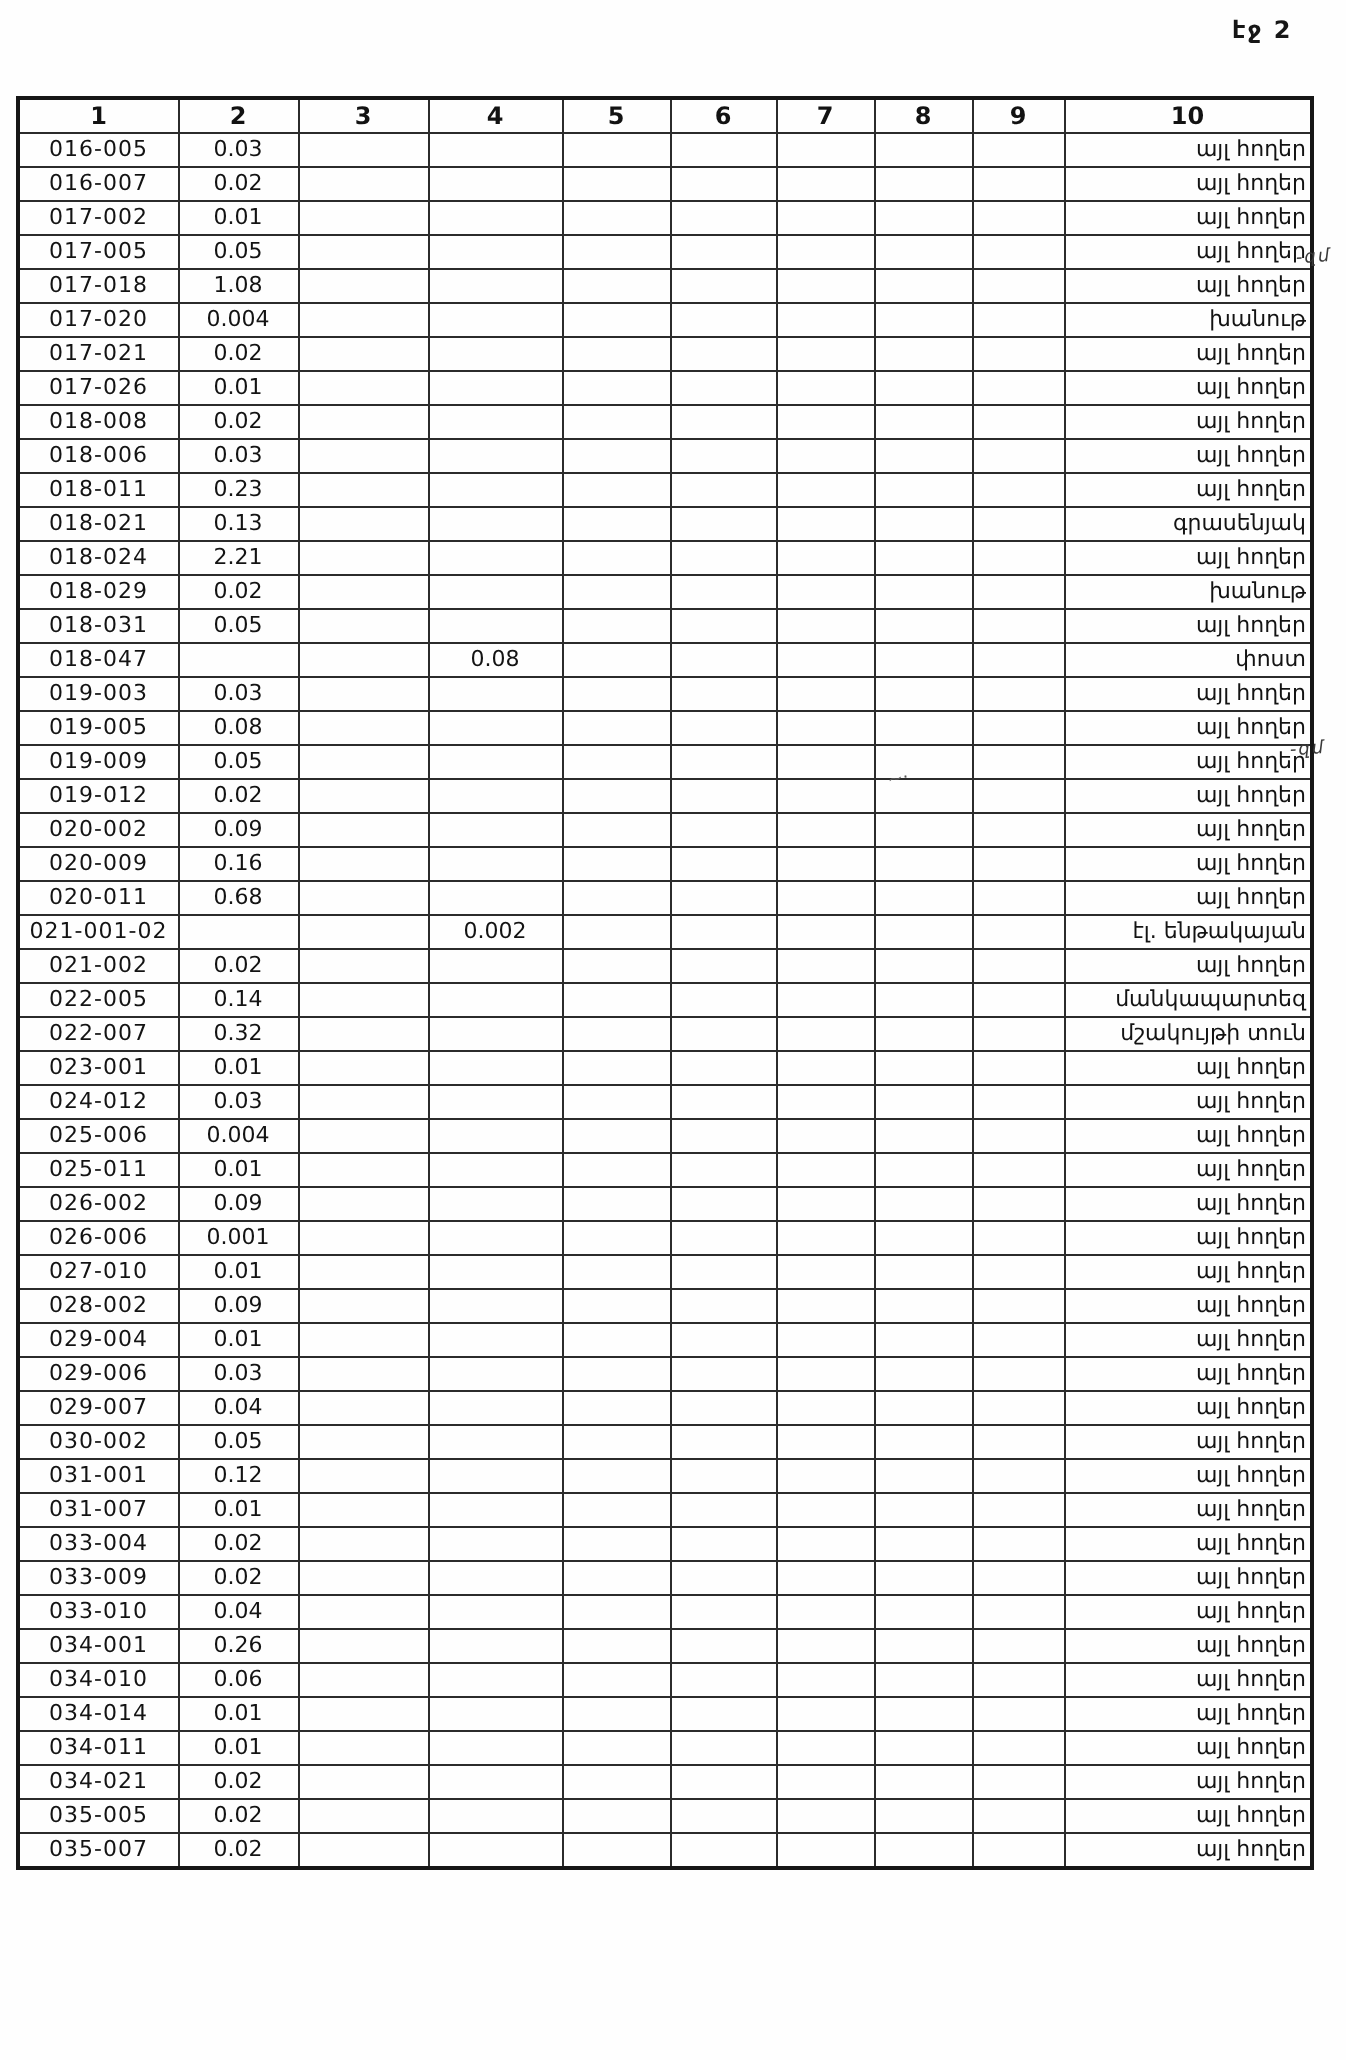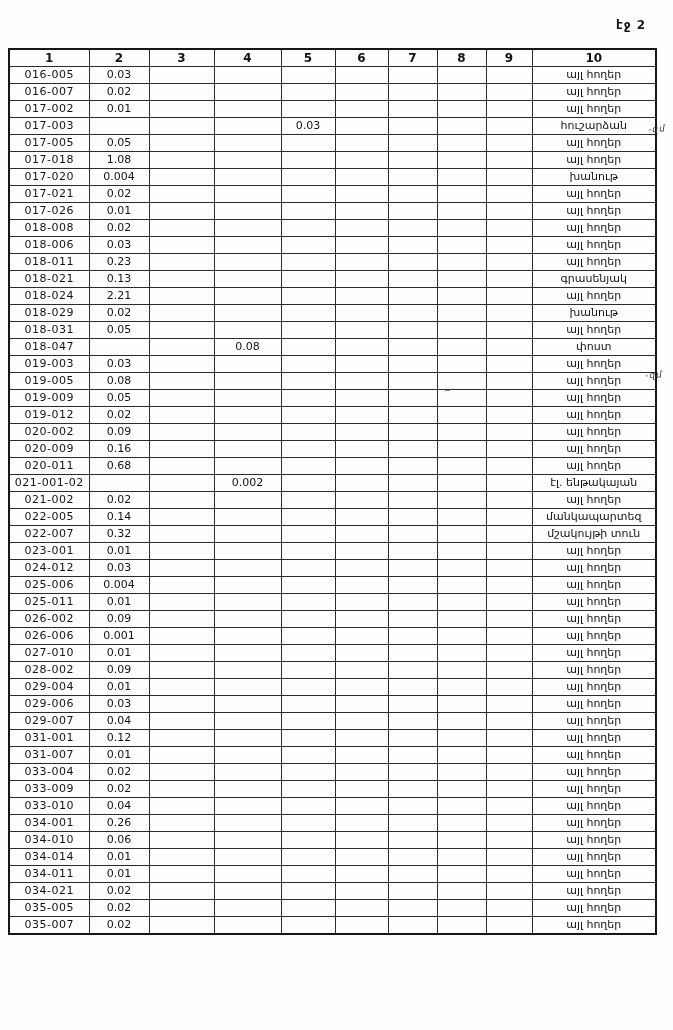--- a/index.html
+++ b/index.html
@@ -11,21 +11,21 @@
     position: relative;
     width: 673px;
     height: 1030px;
     background: #fefefe;
     font-family: "DejaVu Sans", sans-serif;
     color: #131313;
     overflow: hidden;
   }
   .page-label {
     position: absolute;
-    top: 18px;
+    top: 8px;
     left: 616px;
     font-size: 12px;
     font-weight: bold;
     letter-spacing: 1px;
     color: #161616;
   }
   table.data-table {
     position: absolute;
     left: 8px;
     top: 48px;
@@ -47,21 +47,21 @@
   }
   table.data-table th {
     font-size: 12px;
     font-weight: bold;
     text-align: center;
     height: 15px;
     color: #121212;
   }
   td.c1 { text-align: center; padding-left: 4px; letter-spacing: 0.5px; }
   td.c2, td.c3, td.c4, td.c5, td.c6, td.c7, td.c8, td.c9 { text-align: center; }
-  td.c10 { text-align: center; padding-left: 4px; }
+  td.c10 { text-align: right; padding-left: 4px; }
   .margin-note {
     position: absolute;
     font-size: 9px;
     color: #3a3a3a;
     font-style: italic;
     letter-spacing: 1px;
     transform: rotate(-4deg);
   }
   .note-1 { left: 648px; top: 124px; }
   .note-2 { left: 645px; top: 370px; }
@@ -139,32 +139,20 @@
           <td class="c3"></td>
           <td class="c4"></td>
           <td class="c5"></td>
           <td class="c6"></td>
           <td class="c7"></td>
           <td class="c8"></td>
           <td class="c9"></td>
           <td class="c10">այլ հողեր</td>
         </tr>
         <tr>
-          <td class="c1">017-003</td>
-          <td class="c2"></td>
-          <td class="c3"></td>
-          <td class="c4"></td>
-          <td class="c5">0.03</td>
-          <td class="c6"></td>
-          <td class="c7"></td>
-          <td class="c8"></td>
-          <td class="c9"></td>
-          <td class="c10">հուշարձան</td>
-        </tr>
-        <tr>
           <td class="c1">017-005</td>
           <td class="c2">0.05</td>
           <td class="c3"></td>
           <td class="c4"></td>
           <td class="c5"></td>
           <td class="c6"></td>
           <td class="c7"></td>
           <td class="c8"></td>
           <td class="c9"></td>
           <td class="c10">այլ հողեր</td>
@@ -561,20 +549,32 @@
           <td class="c5"></td>
           <td class="c6"></td>
           <td class="c7"></td>
           <td class="c8"></td>
           <td class="c9"></td>
           <td class="c10">այլ հողեր</td>
         </tr>
         <tr>
           <td class="c1">029-007</td>
           <td class="c2">0.04</td>
+          <td class="c3"></td>
+          <td class="c4"></td>
+          <td class="c5"></td>
+          <td class="c6"></td>
+          <td class="c7"></td>
+          <td class="c8"></td>
+          <td class="c9"></td>
+          <td class="c10">այլ հողեր</td>
+        </tr>
+        <tr>
+          <td class="c1">030-002</td>
+          <td class="c2">0.05</td>
           <td class="c3"></td>
           <td class="c4"></td>
           <td class="c5"></td>
           <td class="c6"></td>
           <td class="c7"></td>
           <td class="c8"></td>
           <td class="c9"></td>
           <td class="c10">այլ հողեր</td>
         </tr>
         <tr>

